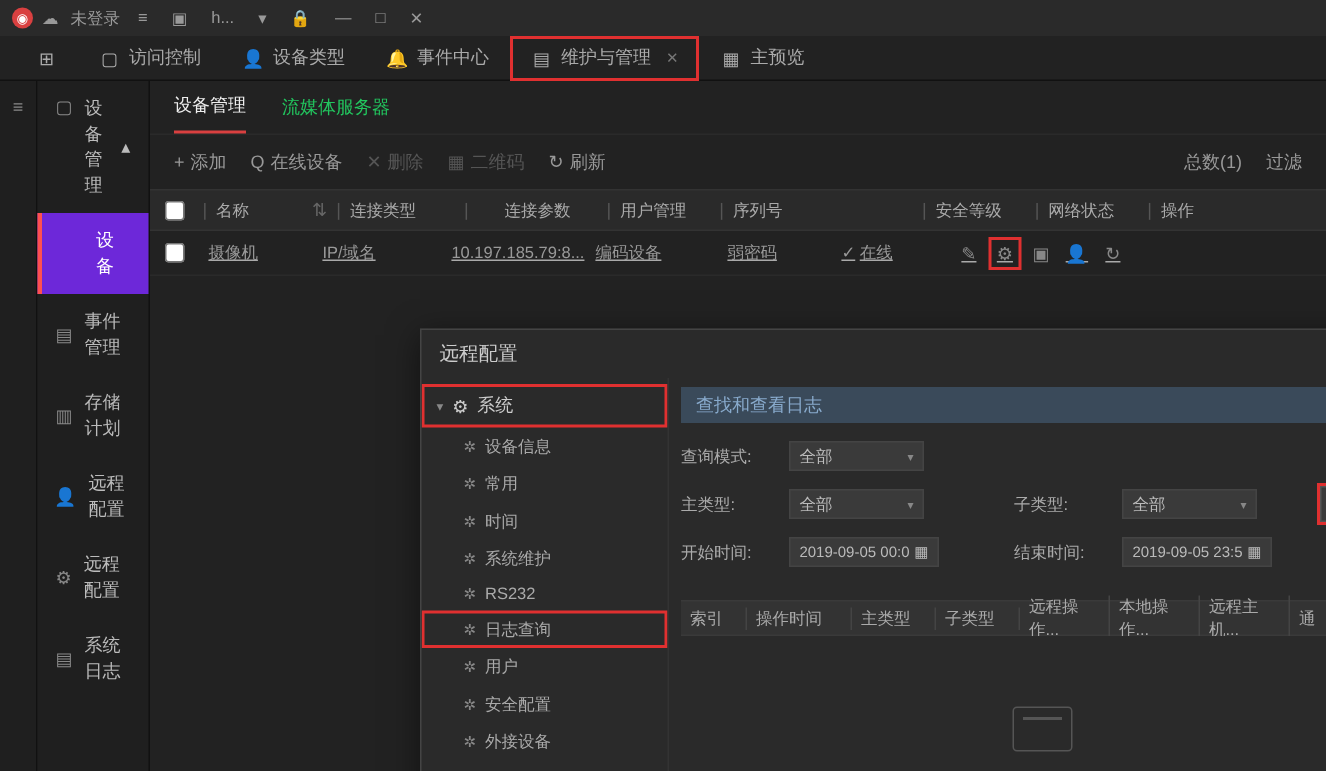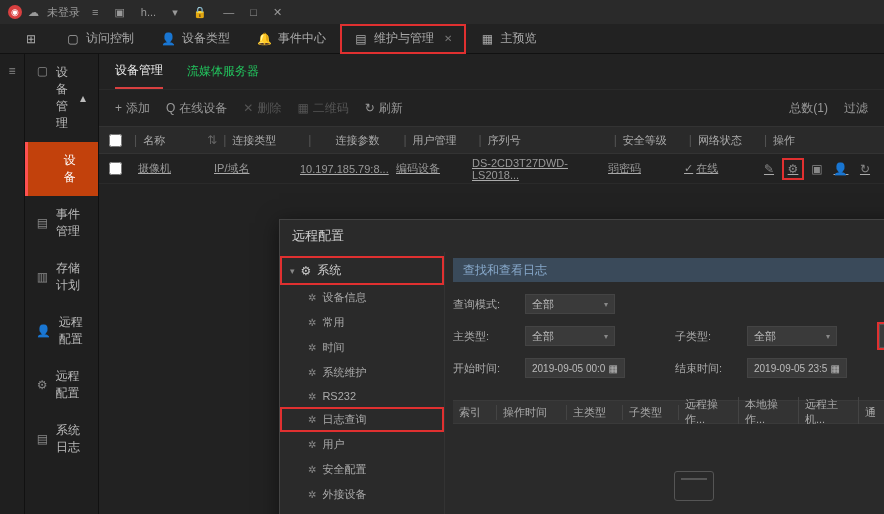--- a/index.html
+++ b/index.html
@@ -18,21 +18,21 @@
     .topbar .tab .close { margin-left: 4px; font-size: 10px; color: #777; }
     
     .main { display: flex; height: calc(100% - 54px); }
     
     .sidebar-toggle { width: 38px; background: #1f1f1f; border-right: 1px solid #111; display: flex; align-items: start; justify-content: center; padding-top: 10px; }
     .sidebar-toggle .ticon { color: #888; }
     
     .sidebar { width: 115px; background: #1f1f1f; border-right: 1px solid #111; }
     .sb-item { display: flex; align-items: center; gap: 8px; padding: 10px 12px; color: #bbb; cursor: pointer; }
     .sb-item.header { justify-content: space-between; }
-    .sb-item.active { background: #c2410c; color: #fff; border-left: 3px solid #ff5050; }
+    .sb-item.active { background: #6d28d9; color: #fff; border-left: 3px solid #ff5050; }
     .sb-child { padding-left: 36px; }
     .sb-icon { width: 14px; height: 14px; display: inline-flex; align-items: center; justify-content: center; color: #888; }
     
     .content { flex: 1; background: #222; position: relative; display: flex; flex-direction: column; }
     
     .subtabs { height: 36px; display: flex; align-items: center; padding: 0 16px; gap: 24px; border-bottom: 1px solid #2a2a2a; }
     .subtabs .st { color: #22c55e; cursor: pointer; padding: 8px 0; }
     .subtabs .st.active { color: #eee; border-bottom: 2px solid #d94040; }
     
     .toolbar { height: 36px; display: flex; align-items: center; padding: 0 16px; gap: 16px; }
@@ -210,21 +210,20 @@
       <input type="checkbox" style="">
       <span style="width:8px"></span>
       <span class="td c-name">摄像机</span>
       <span style="width:8px"></span>
       <span class="td c-conn">IP/域名</span>
       <span style="width:8px"></span>
       <span class="td c-param">10.197.185.79:8...</span>
       <span style="width:8px"></span>
       <span class="td c-type">编码设备</span>
       <span style="width:8px"></span>
-      <span class="td c-serial">DS-2CD3T27DWD-LS2018...</span>
       <span style="width:8px"></span>
       <span class="td c-sec">弱密码</span>
       <span style="width:8px"></span>
       <span class="td c-net status-ok">
           <span>✓</span>
           <span>在线</span>
         </span>
       <span style="width:8px"></span>
       <div class="row-ops">
         <span class="op">✎</span>

